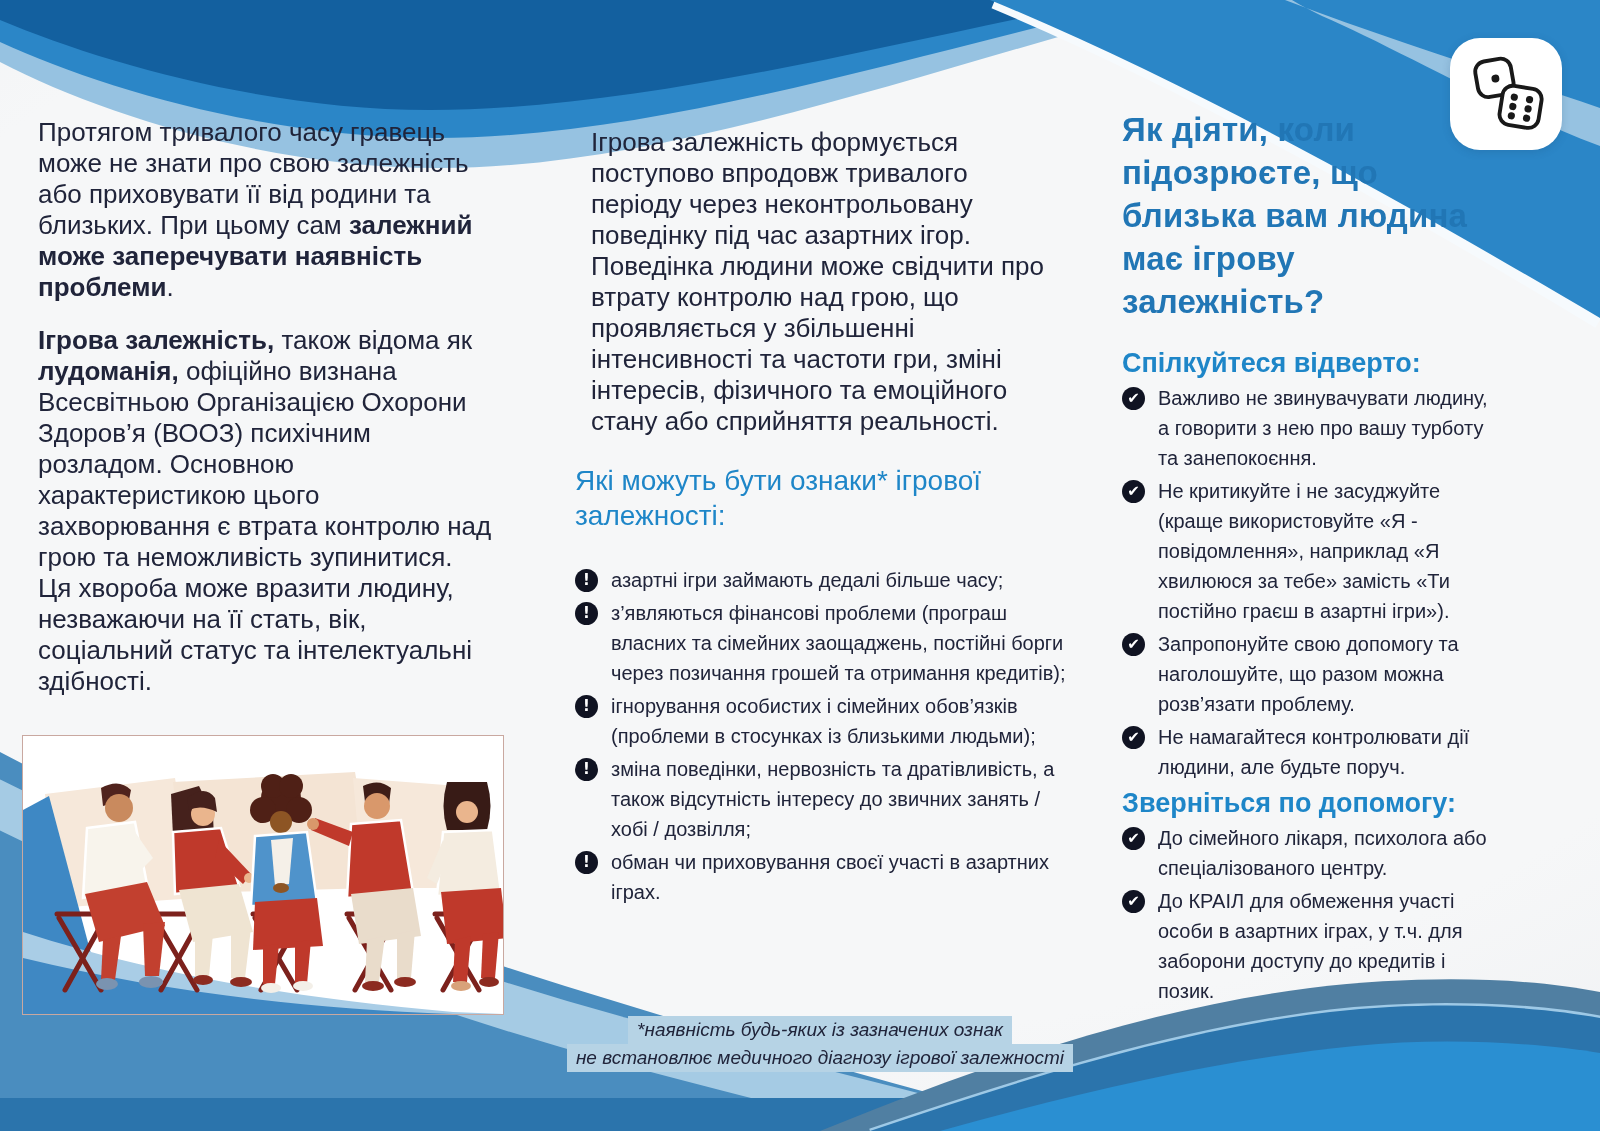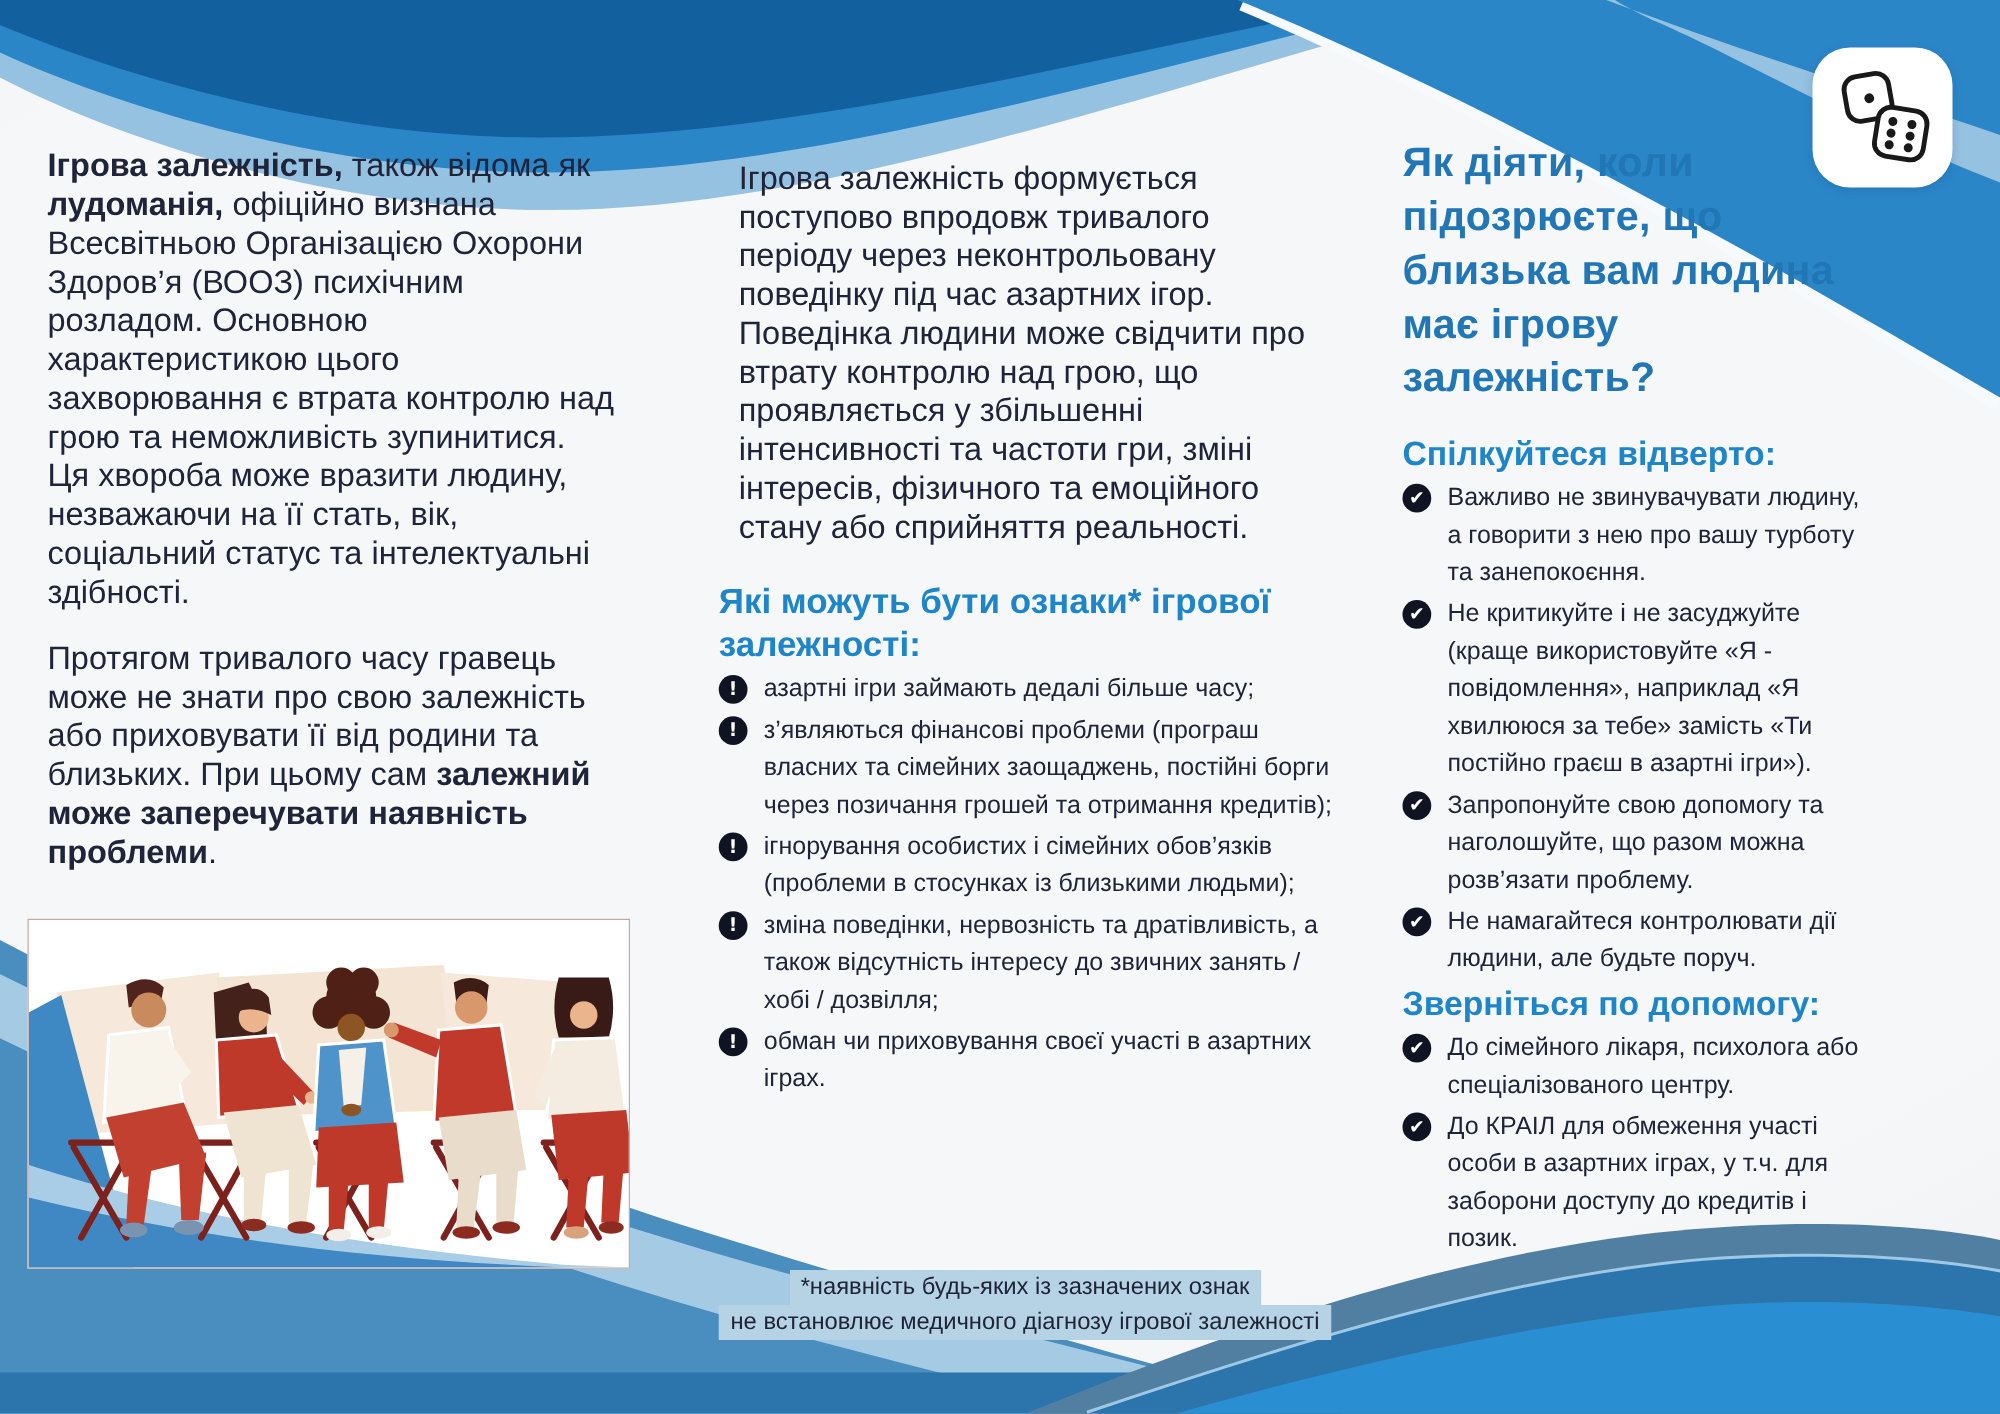--- a/index.html
+++ b/index.html
@@ -13,22 +13,22 @@
   .page-title{
     font-size:34px;line-height:44px;font-weight:700;color:var(--title-blue,#2176b5);
     margin:0;white-space:pre-line;letter-spacing:.2px;
   }
   .para{
     font-size:26px;line-height:31px;color:var(--body-text,#20243a);
     margin:22px 16px 0;white-space:pre-line;
   }
   .para b{font-weight:700;}
   .subhead{
-    font-size:28px;line-height:35px;font-weight:700;color:var(--subhead-blue,#1e86c8);
-    margin:26px 0 3px;white-space:pre-line;
+    font-size:28px;line-height:35px;font-weight:400;color:var(--subhead-blue,#1e86c8);
+    margin:26px 0 32px;white-space:pre-line;
   }
   .group-head{
     font-size:27px;line-height:36px;font-weight:700;color:var(--subhead-blue,#1e86c8);
     margin:2px 0 2px;
   }
   ul.blist{list-style:none;margin:0;padding:0;}
   li.item{display:flex;gap:13px;margin:0 0 3px;}
   .bullet{
     flex:0 0 auto;width:23px;height:23px;border-radius:50%;
     background:var(--bullet-black,#101322);color:#ffffff;text-align:center;
@@ -37,21 +37,21 @@
   .item-text{font-size:20px;line-height:30px;color:var(--body-text,#20243a);}
   #col-left{left:22px;top:95px;width:486px;}
   #col-middle{left:575px;top:105px;width:492px;}
   #col-right{left:1122px;top:108px;width:382px;}
   #footnote{
     position:absolute;left:565px;top:1016px;width:510px;z-index:3;text-align:center;
   }
   .fn-line{
     display:inline-block;background:var(--footnote-bg,#b6d3e5);
     color:var(--body-text,#20243a);font-size:19px;line-height:22px;
-    padding:3px 9px;margin:0;
+    padding:3px 9px;margin:0;font-style:italic;
   }
   #illustration{
     position:absolute;left:22px;top:735px;width:480px;height:278px;z-index:3;
     background:#ffffff;border:1px solid #c9a8a0;box-sizing:content-box;
   }
   #dice-badge{
     position:absolute;right:38px;top:38px;width:112px;height:112px;z-index:3;
     background:#ffffff;border-radius:30px;display:flex;align-items:center;justify-content:center;
     box-shadow:0 2px 8px rgba(20,60,100,.18);
   }
@@ -101,23 +101,23 @@
         <circle cx="82" cy="61" r="4.2" fill="#191919"></circle>
       <circle cx="64" cy="72" r="4.2" fill="#191919"></circle>
         <circle cx="82" cy="72" r="4.2" fill="#191919"></circle>
       <circle cx="64" cy="83" r="4.2" fill="#191919"></circle>
         <circle cx="82" cy="83" r="4.2" fill="#191919"></circle>
     </g>
   </svg>
 </div>
 
 <section class="col" id="col-left">
+  <p class="para"><span>Протягом тривалого часу гравець може не знати про свою залежність або приховувати її від родини та близьких. При цьому сам </span><b>залежний може заперечувати наявність проблеми</b><span>.</span></p>
   <p class="para"><b>Ігрова залежність,</b><span> також відома як </span><b>лудоманія,</b><span> офіційно визнана Всесвітньою Організацією Охорони Здоров’я (ВООЗ) психічним розладом. Основною характеристикою цього захворювання є втрата контролю над грою та неможливість зупинитися.
 Ця хвороба може вразити людину, незважаючи на її стать, вік, соціальний статус та інтелектуальні здібності.</span></p>
-  <p class="para"><span>Протягом тривалого часу гравець може не знати про свою залежність або приховувати її від родини та близьких. При цьому сам </span><b>залежний може заперечувати наявність проблеми</b><span>.</span></p>
 </section>
 
 <section class="col" id="col-middle">
   <p class="para">Ігрова залежність формується поступово впродовж тривалого періоду через неконтрольовану поведінку під час азартних ігор. Поведінка людини може свідчити про втрату контролю над грою, що проявляється у збільшенні інтенсивності та частоти гри, зміні інтересів, фізичного та емоційного стану або сприйняття реальності.</p>
   <h2 class="subhead">Які можуть бути ознаки* ігрової
 залежності:</h2>
   <ul class="blist">
 
       <li class="item">
         <span class="bullet">!</span>

